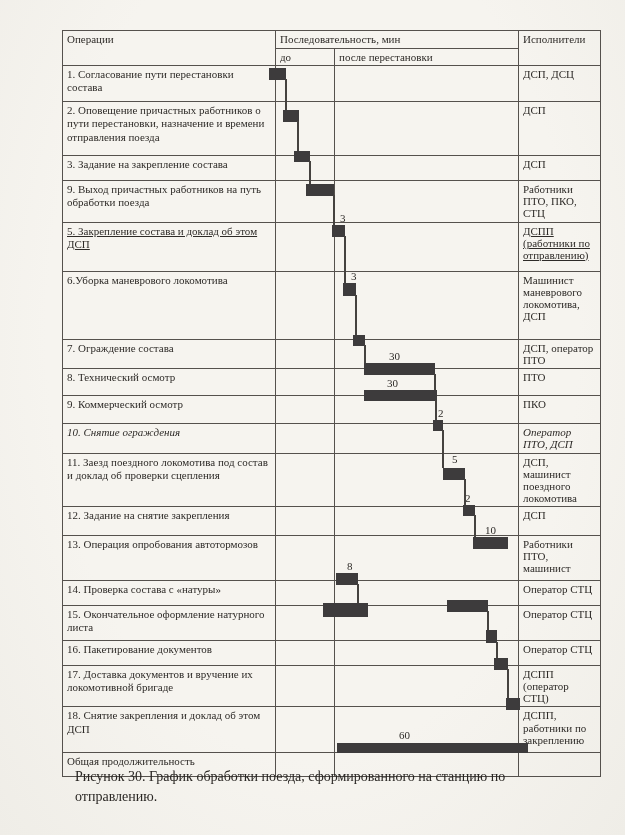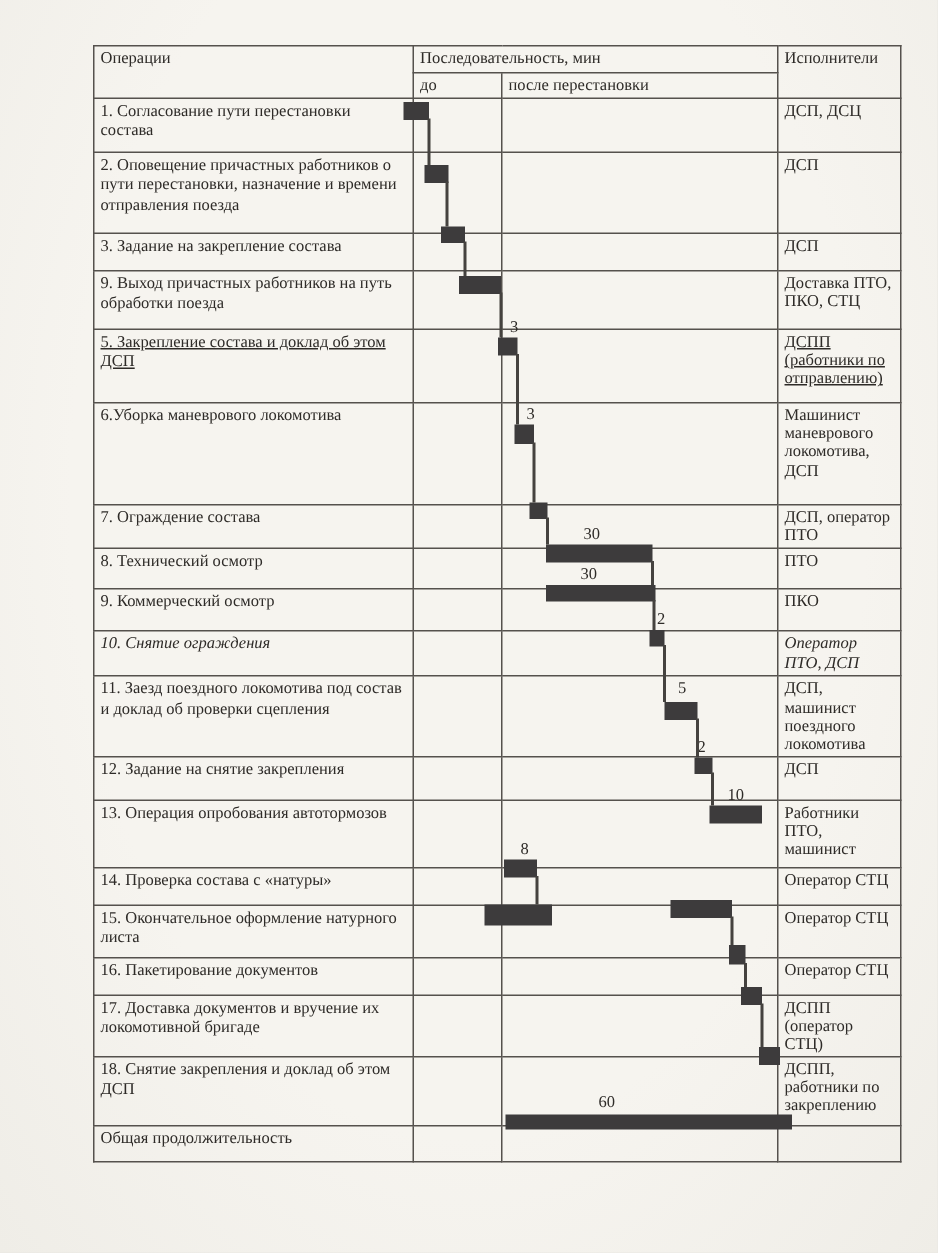--- a/index.html
+++ b/index.html
@@ -83,21 +83,21 @@
         <tr style="height: 25px;">
           <td class="op-cell">3. Задание на закрепление состава</td>
           <td class="chart-cell"></td>
           <td class="chart-cell"></td>
           <td class="exec-cell">ДСП</td>
         </tr>
         <tr style="height: 39px;">
           <td class="op-cell">9. Выход причастных работников на путь обработки поезда</td>
           <td class="chart-cell"></td>
           <td class="chart-cell"></td>
-          <td class="exec-cell">Доставка ПТО, ПКО, СТЦ</td>
+          <td class="exec-cell">Работники ПТО, ПКО, СТЦ</td>
         </tr>
         <tr style="height: 49px; text-decoration: underline;">
           <td class="op-cell">5. Закрепление состава и доклад об этом ДСП</td>
           <td class="chart-cell"></td>
           <td class="chart-cell"></td>
           <td class="exec-cell">ДСПП (работники по отправлению)</td>
         </tr>
         <tr style="height: 68px;">
           <td class="op-cell">6.Уборка маневрового локомотива</td>
           <td class="chart-cell"></td>
@@ -227,13 +227,14 @@
       <div class="connector" style="left: 435px; top: 400px; height: 20px;"></div>
       <div class="connector" style="left: 442px; top: 430px; height: 38px;"></div>
       <div class="connector" style="left: 464px; top: 479px; height: 26px;"></div>
       <div class="connector" style="left: 474px; top: 515px; height: 22px;"></div>
       <div class="connector" style="left: 357px; top: 584px; height: 19px;"></div>
       <div class="connector" style="left: 487px; top: 611px; height: 19px;"></div>
       <div class="connector" style="left: 496px; top: 642px; height: 16px;"></div>
       <div class="connector" style="left: 507px; top: 669px; height: 29px;"></div>
     </div>
 
+  <div class="caption">Рисунок 30. График обработки поезда, сформированного на станцию по отправлению.</div>
 </div>
 
 </body></html>

